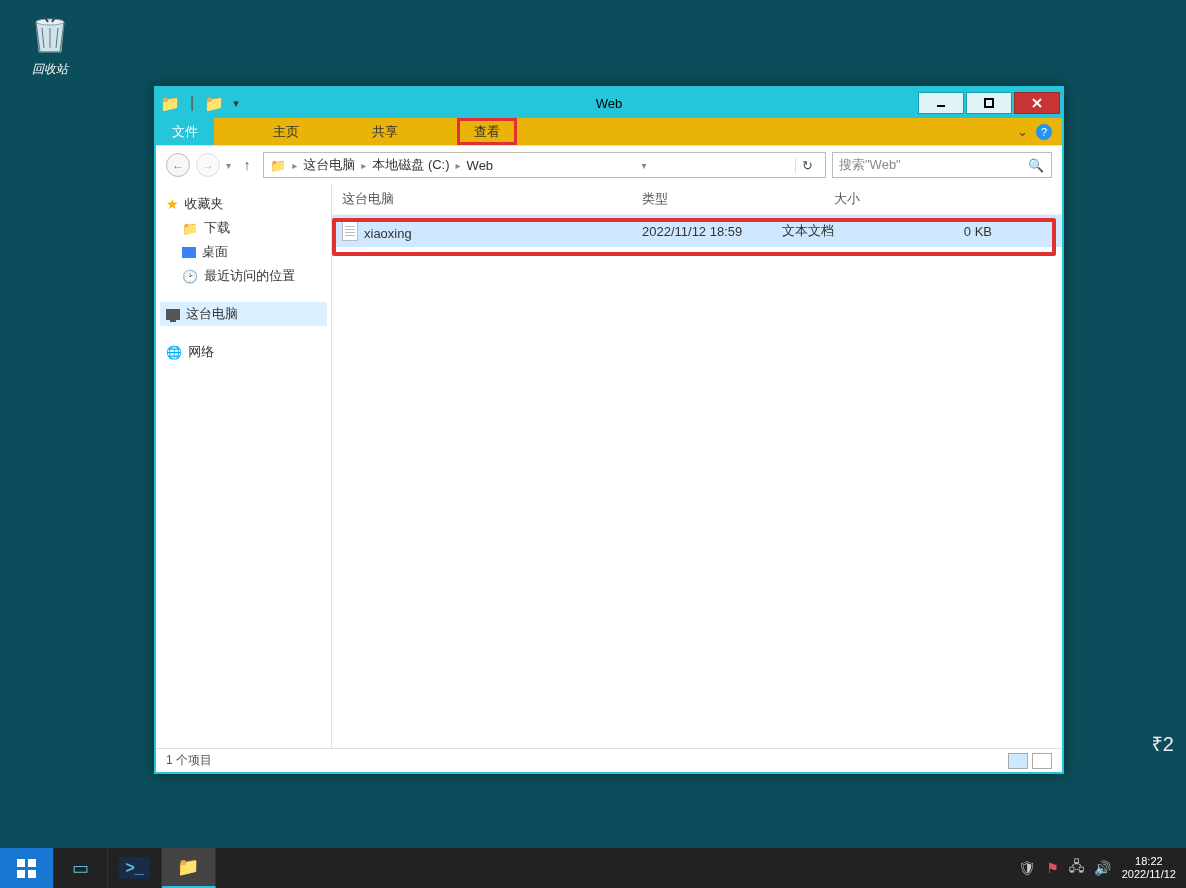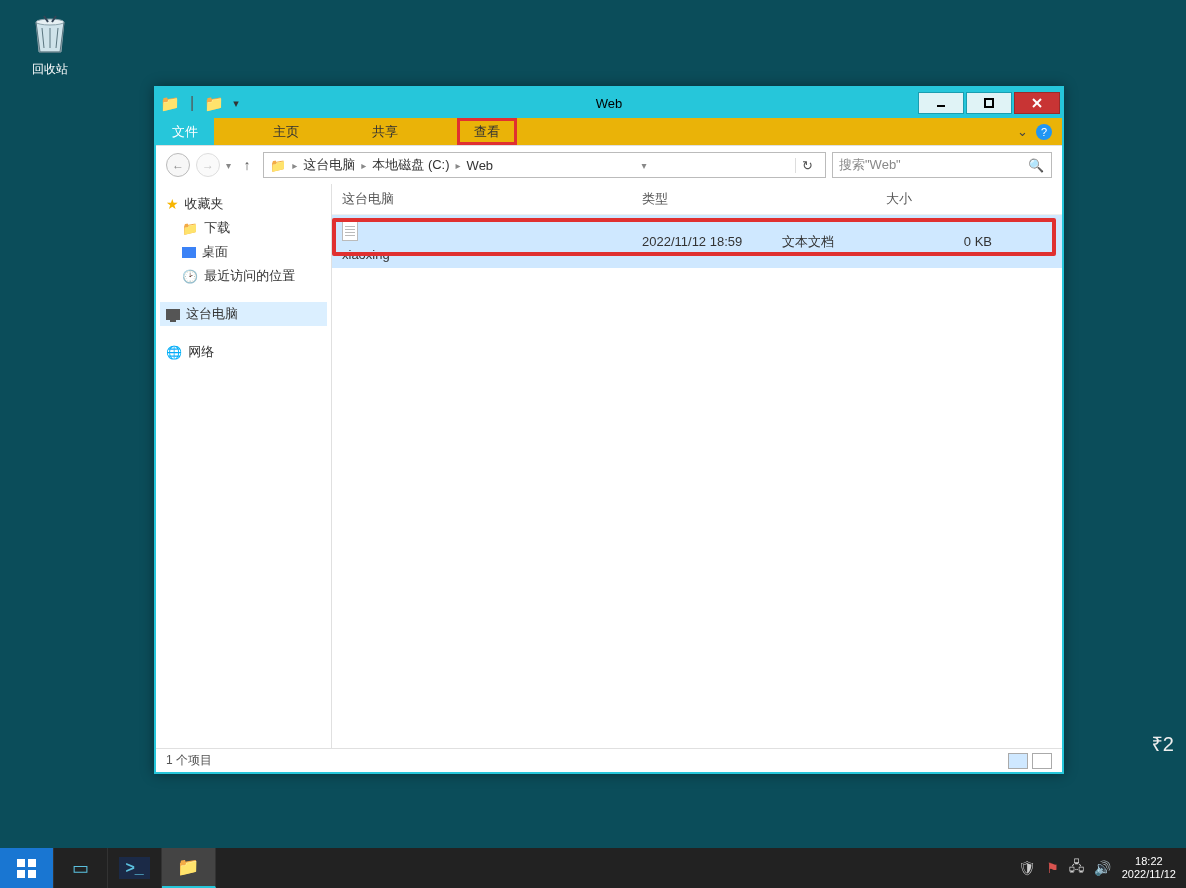--- a/index.html
+++ b/index.html
@@ -1,19 +1,19 @@
 <!DOCTYPE html>
 <html><head>
 <meta charset="utf-8">
 <style>
   * { box-sizing: border-box; margin: 0; padding: 0; font-family: "Segoe UI", "Microsoft YaHei", sans-serif; }
   body { width: 1186px; height: 888px; background: #0b4d5a; position: relative; overflow: hidden; }
 
   
-  .desktop-icon { position: absolute; top: 10px; left: 20px; width: 60px; text-align: center; color: #fff; font-size: 12px; }
+  .desktop-icon { position: absolute; top: 10px; left: 20px; width: 60px; text-align: center; color: #fff; font-size: 12px; font-style: italic; }
   .recycle-bin-svg { width: 48px; height: 48px; margin: 0 auto; }
 
   
   .window { position: absolute; left: 154px; top: 86px; width: 910px; height: 688px; background: #fff; border: 2px solid #26c6da; box-shadow: 0 0 12px rgba(0,0,0,.4); }
 
   
   .titlebar { height: 30px; background: #26c6da; display: flex; align-items: center; position: relative; }
   .title-icons { display: flex; gap: 6px; align-items: center; padding-left: 6px; }
   .title-icons .ic { width: 16px; height: 16px; display: inline-flex; align-items: center; justify-content: center; }
   .titlebar-title { position: absolute; left: 50%; transform: translateX(-50%); font-size: 13px; color: #000; }
@@ -50,24 +50,24 @@
   .star { color:#f7b500; font-size:14px;}
   .foldericon { color:#f7b500; font-size:13px;}
   .blueicon { width:14px; height:11px; background:#3b82f6; display:inline-block;}
   .monicon { width:14px; height:11px; background:#555; display:inline-block; position:relative;}
   .monicon::after{content:"";position:absolute;bottom:-2px;left:4px;width:6px;height:2px;background:#555;}
   .globe { color:#2196f3; font-size:13px;}
 
   .content { flex: 1; position: relative; }
   .cols { display: grid; grid-template-columns: 300px 140px 130px 80px; font-size: 13px; color: #555; padding: 6px 10px; border-bottom: 1px solid #f0f0f0; }
   .cols .ch { text-align:left; }
-  .cols .ch:last-child{ text-align:right;}
+  .cols .ch:last-child{ text-align:center;}
   .row { display: grid; grid-template-columns: 300px 140px 130px 80px; font-size: 13px; color: #333; padding: 6px 10px; align-items: center; }
   .row.selected { background: #cfe8ff; }
-  .row .name { display: flex; align-items: flex-start; gap: 6px; flex-direction: column; }
+  .row .name { display: flex; align-items: flex-end; gap: 6px; }
   .fileicon { width:16px; height:20px; border:1px solid #bbb; background:#fff; display:inline-block; position:relative;}
   .fileicon::after{content:"";position:absolute;left:2px;right:2px;top:4px;height:1px;background:#bbb; box-shadow:0 3px 0 #bbb,0 6px 0 #bbb,0 9px 0 #bbb;}
   .row .size { text-align: right; }
   .row-hl { position:absolute; border:4px solid #e03030; border-radius:2px; left:0px; right:6px; top:34px; height:38px; pointer-events:none;}
 
   
   .statusbar { height: 24px; border-top: 1px solid #e0e0e0; display: flex; align-items: center; padding: 0 10px; font-size: 12px; color: #555; }
   .statusbar .views { margin-left: auto; display: flex; gap: 4px; }
   .viewbtn { width:20px; height:16px; border:1px solid #aaa; display:inline-block;}
   .viewbtn.active{ background:#cfe8ff;}

